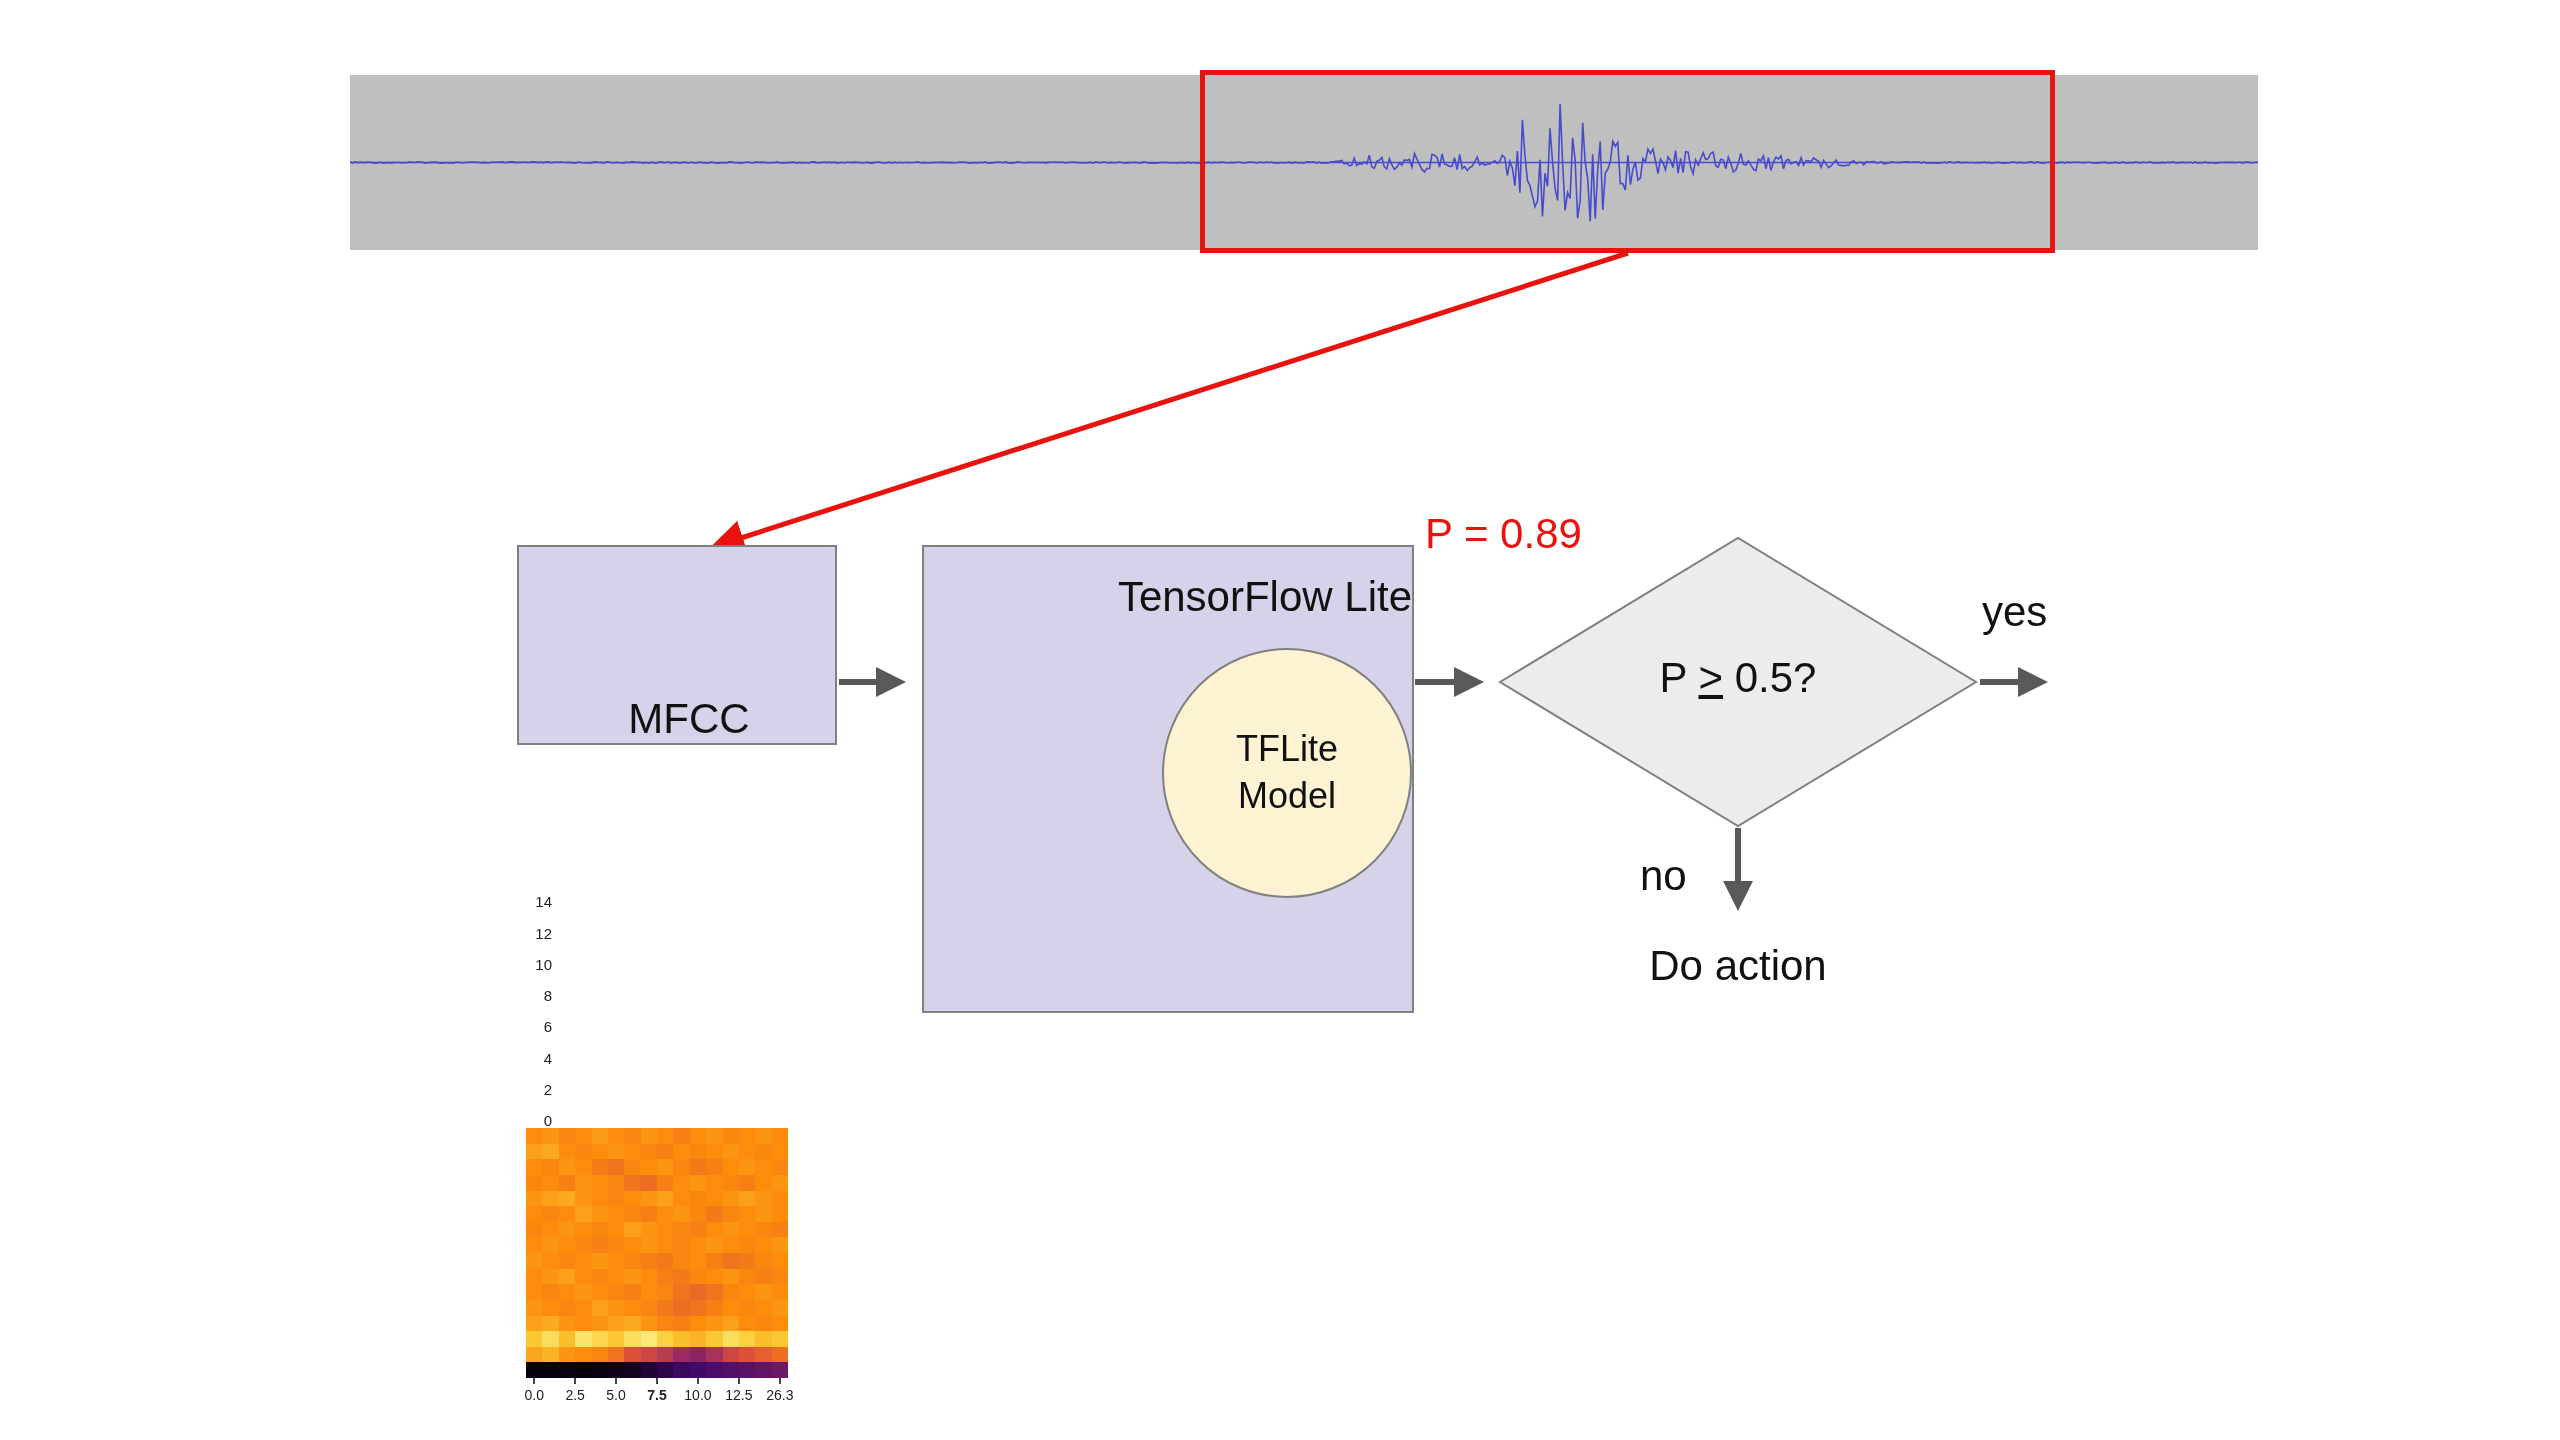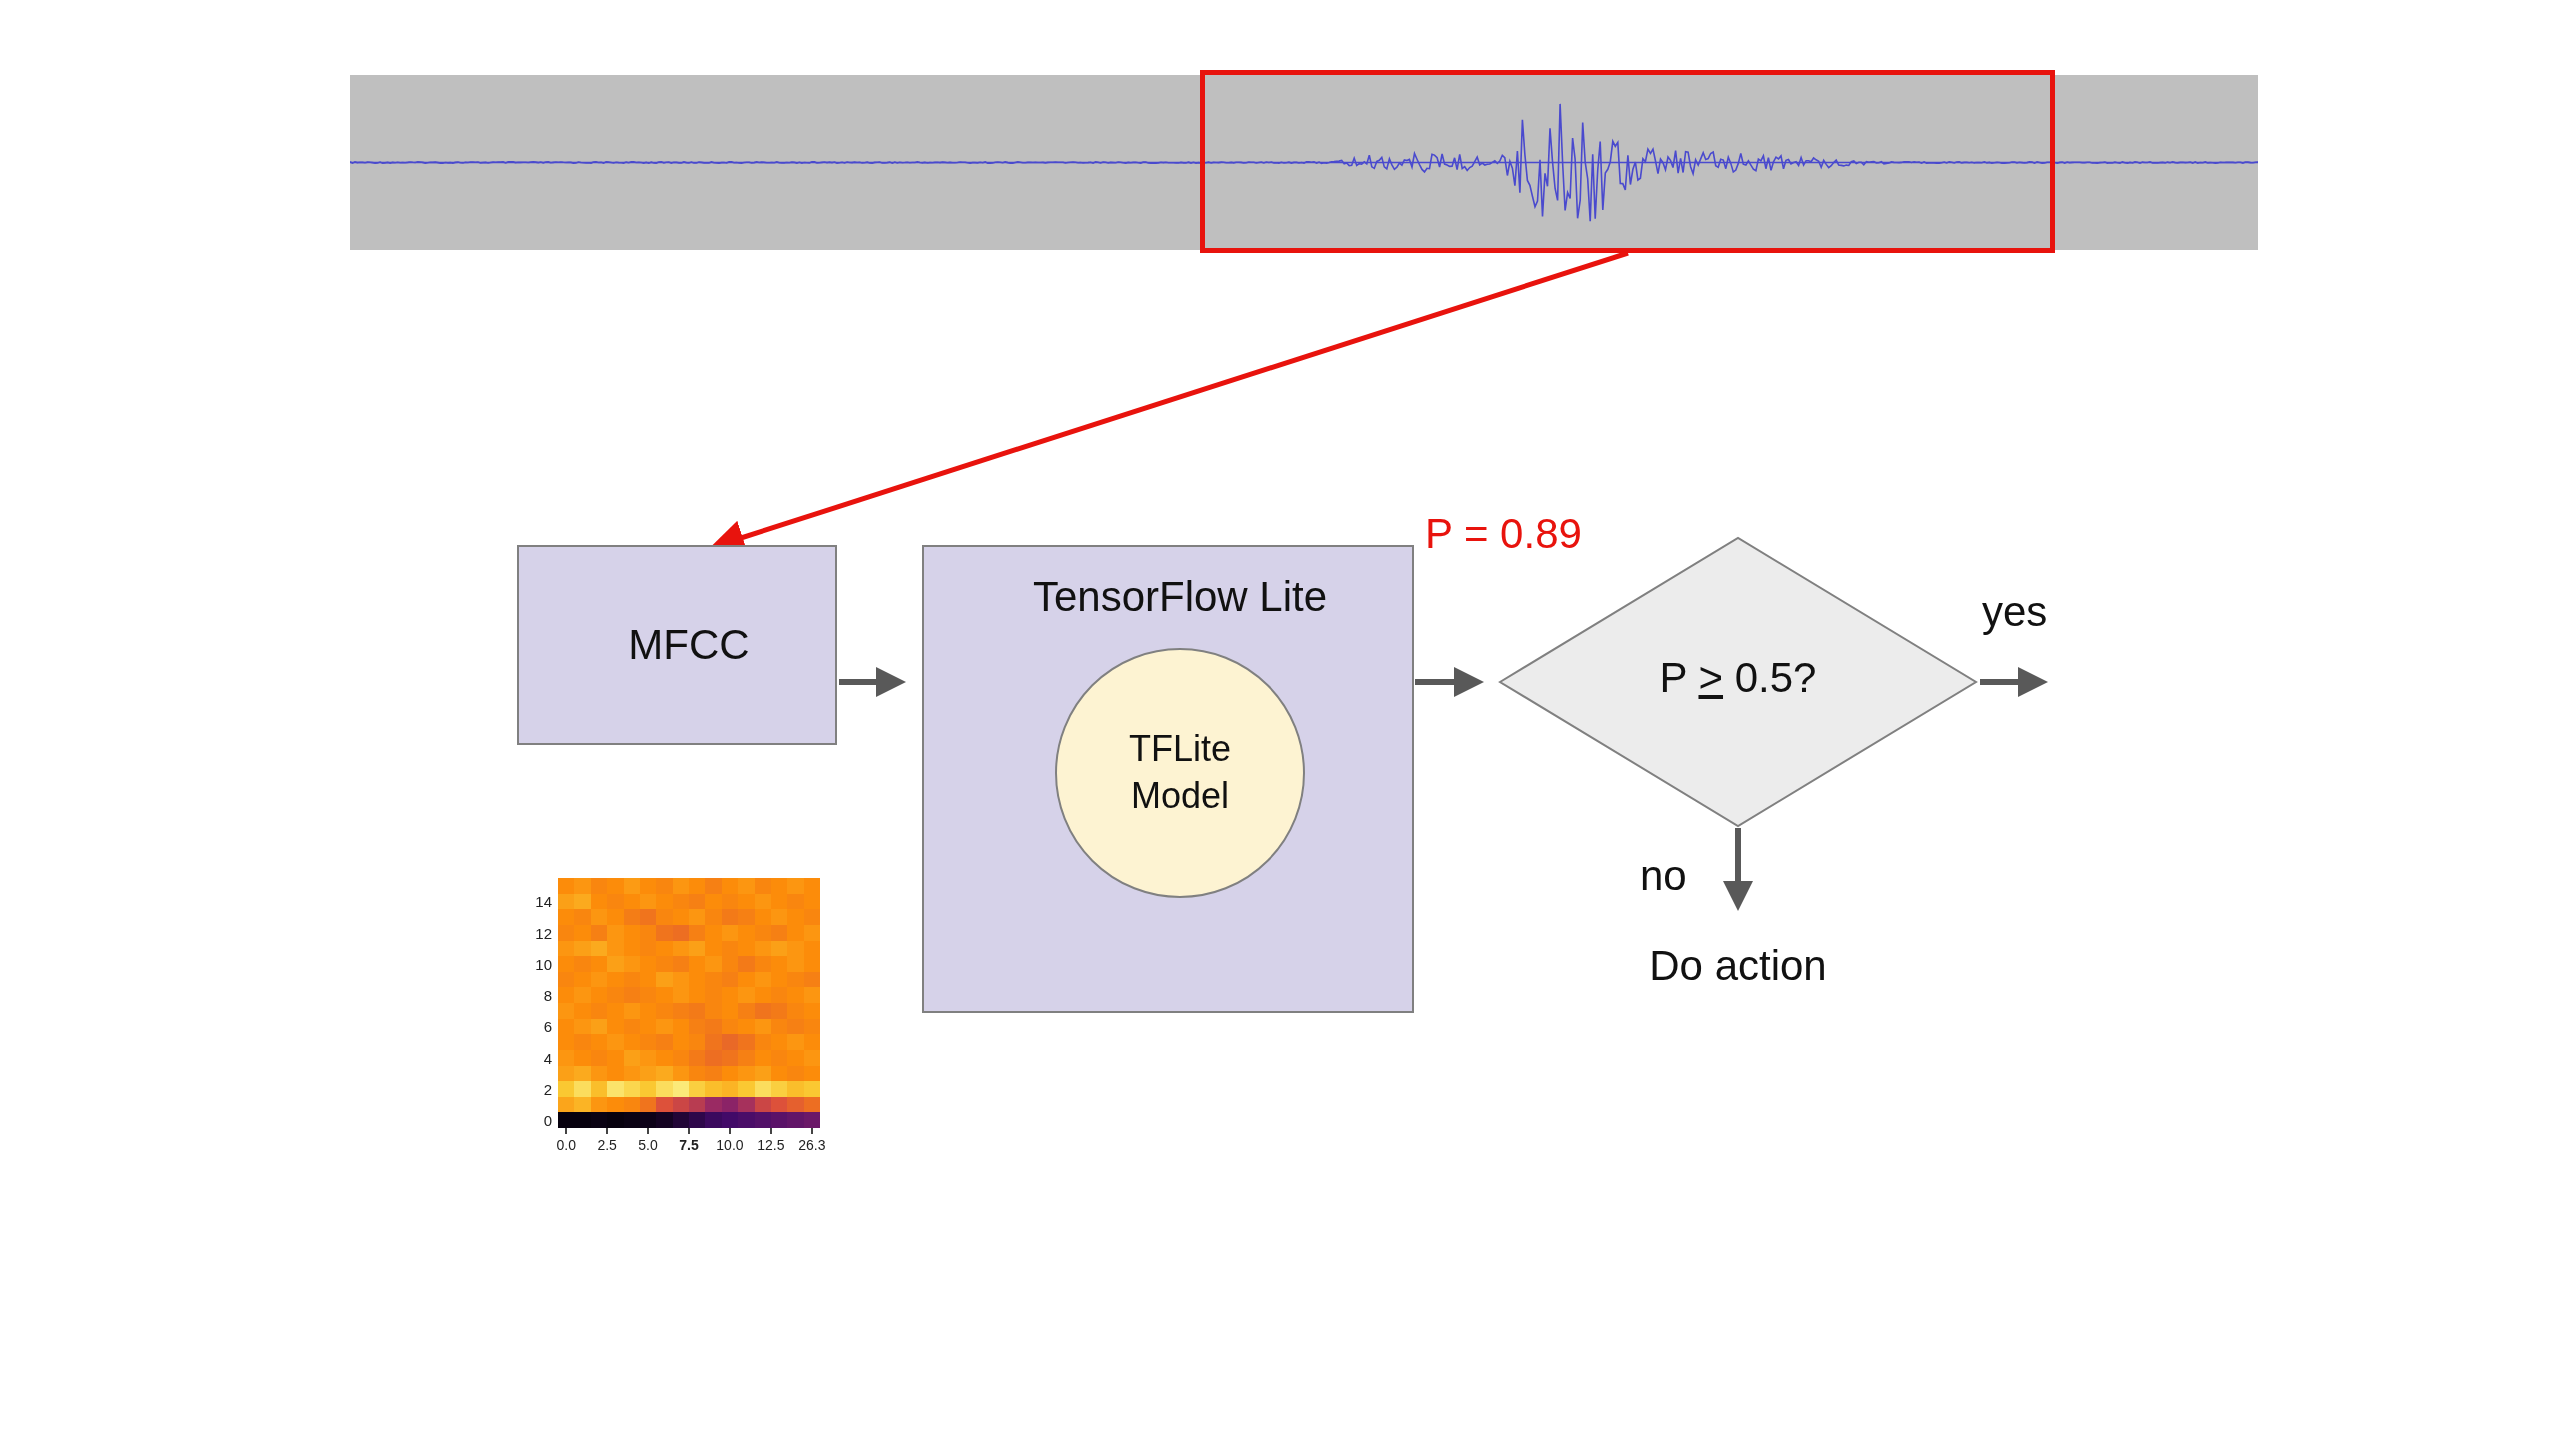--- a/index.html
+++ b/index.html
@@ -9,21 +9,21 @@
 
   
   .wave-bar { position:absolute; left:350px; top:75px; width:1908px; height:175px; background:#bfbfbf; }
   .hl-rect  { position:absolute; left:1200px; top:70px; width:855px; height:183px; border:5px solid #e8130d; }
 
   
   #overlay { position:absolute; left:0; top:0; width:2560px; height:1440px; pointer-events:none; }
 
   
   .node { position:absolute; background:#d6d2e9; border:2px solid #808080; color:#111;
-          display:flex; align-items:center; justify-content:center; font-size:42px;padding-left:24px; }
+          display:flex; align-items:flex-end; justify-content:center; font-size:42px;padding-left:24px; }
   #mfcc  { left:517px; top:545px; width:320px; height:200px; }
   #tfbox { left:922px; top:545px; width:492px; height:468px; flex-direction:column; justify-content:flex-start; padding-top:24px; }
   .tf-title { text-align:center; line-height:1.25; font-size:42px; }
   .tf-circle { margin-top:24px; width:250px; height:250px; border-radius:50%;
                background:#fdf3d2; border:2px solid #808080;
                display:flex; flex-direction:column; align-items:center; justify-content:center;
                font-size:36px; line-height:1.3; color:#111; }
 
   .prob { position:absolute; left:1425px; top:510px; color:#e8130d; font-size:42px; }
 
@@ -34,21 +34,21 @@
   .lbl { position:absolute; font-size:42px; color:#111; }
   #yes { left:1982px; top:588px; }
   #no  { left:1640px; top:852px; }
   #donothing { left:1588px; top:942px; width:300px; text-align:center; }
 
   #doaction { position:absolute; left:2067px; top:638px; width:266px; height:90px;
               border:5px solid #e8130d; background:#ffffff; color:#111;
               display:flex; align-items:center; justify-content:center; font-size:42px; }
 
   
-  #heatmap { position:absolute; left:526px; top:878px; display:flex; }
+  #heatmap { position:absolute; left:526px; top:878px; display:flex;flex-direction:column; }
   #hm-ylabels { display:flex; flex-direction:column; width:32px; padding-right:6px; }
   .hm-yl { height:31.25px; display:flex; align-items:flex-end; justify-content:flex-end;
            font-size:15px; line-height:15px; color:#222; }
   #hm-right { display:flex; flex-direction:column; }
   #hm-grid { display:grid; width:262px; height:250px;
              grid-template-columns:repeat(16,1fr); grid-template-rows:repeat(16,1fr); }
   #hm-xlabels { position:relative; height:28px; width:262px; }
   .hm-tick { position:absolute; top:0; width:2px; height:6px; background:#444; transform:translateX(-50%); }
   .hm-xl { position:absolute; top:9px; transform:translateX(-50%); font-size:14px; color:#222; }
 </style>

